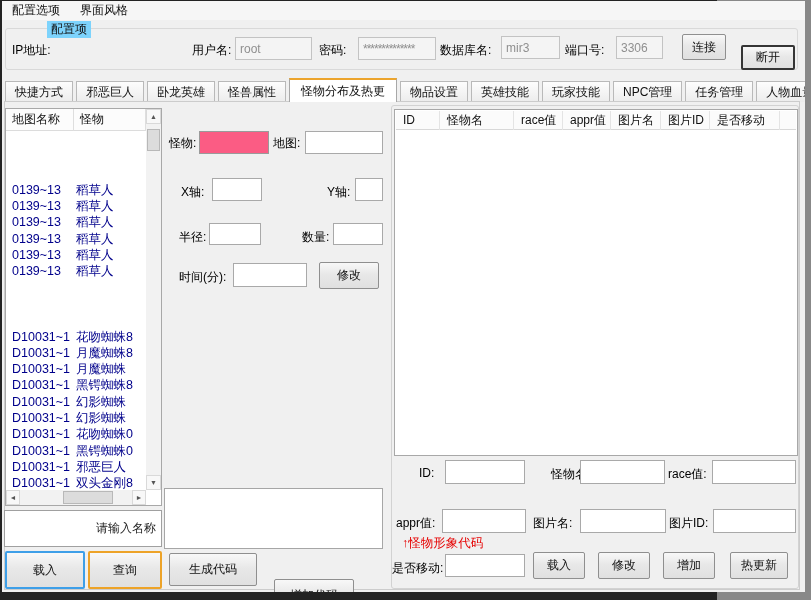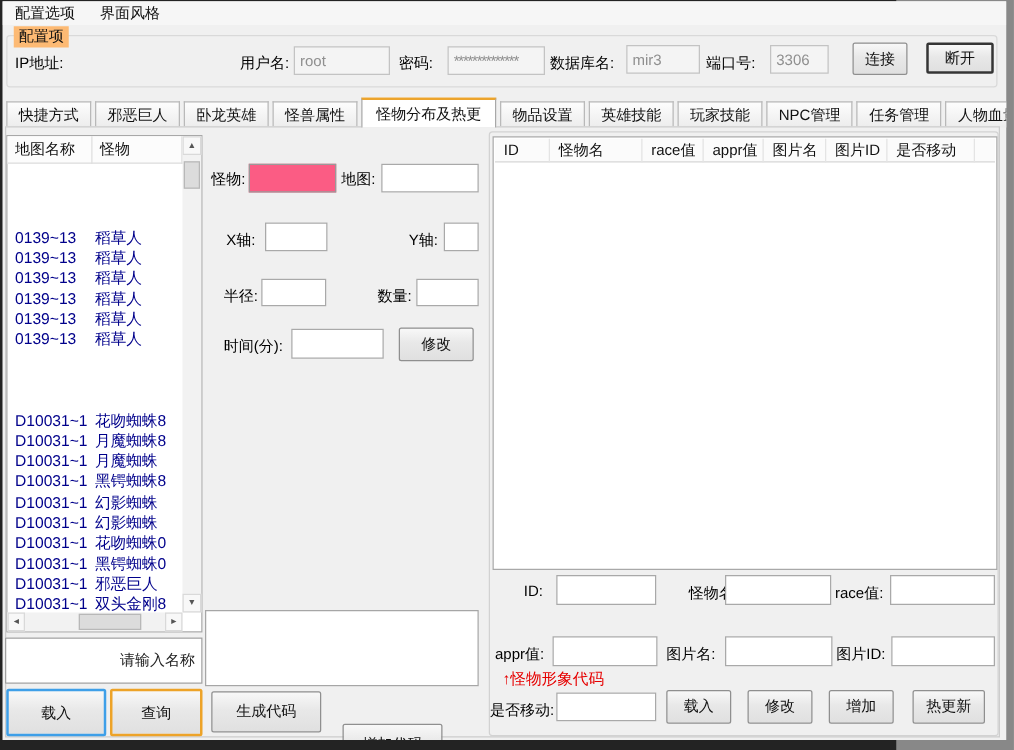--- a/index.html
+++ b/index.html
@@ -6,29 +6,29 @@
   *{box-sizing:border-box;}
   .frame{width:717px;height:600px;background:#232323;padding:1px 6px 20px 2px;position:relative;
          font-family:"Liberation Sans","DejaVu Sans",sans-serif;}
   .app{position:relative;width:803px;height:591px;background:#f0f0f0;overflow:hidden;
        font-size:12px;color:#111;}
   
   .menubar{position:absolute;left:0;top:0;width:100%;height:19px;background:#f6f6f6;display:flex;align-items:center;}
   .menu-item{padding:0 10px;height:19px;line-height:19px;cursor:default;}
   
   .groupbox{position:absolute;border:1px solid #d9d9d9;border-radius:3px;}
-  .group-title{position:absolute;background:#fdba74;padding:0 4px;z-index:2;}
+  .group-title{position:absolute;background:#7dd3fc;padding:0 4px;z-index:2;margin-left:36px;}
   .lbl{position:absolute;white-space:nowrap;color:#000;}
   .inp{position:absolute;background:#fff;border:1px solid #a9a9a9;padding:2px 4px;
        font:12px "Liberation Sans","DejaVu Sans",sans-serif;color:#444;outline:none;}
   .inp.dim{background:#f4f4f4;border-color:#c3c3c3;color:#8f8f8f;}
   .btn{position:absolute;background:linear-gradient(180deg,#f8f8f8,#e8e8e8 45%,#e0e0e0);
        border:1px solid #8f8f8f;border-radius:2px;font:12px "Liberation Sans","DejaVu Sans",sans-serif;
        color:#111;display:flex;align-items:center;justify-content:center;cursor:default;}
-  .btn.default-btn{border:2px solid #353535;}
+  .btn.default-btn{border:2px solid #353535;margin-top:11px;}
   .btn.blue-btn{border:2px solid var(--load-button-border,#3e9fe8);}
   .btn.orange-btn{border:2px solid var(--query-button-border,#eda328);}
   
   .tabbar{position:absolute;left:3px;top:77px;height:24px;display:flex;align-items:flex-end;gap:3px;}
   .tab{height:21px;line-height:20px;padding:0 9px;background:linear-gradient(180deg,#fdfdfd,#ececec);
        border:1px solid #b9b9b9;border-bottom:none;white-space:nowrap;cursor:default;}
   .tab.active{height:24px;line-height:22px;background:#fff;border-color:#a8a8a8;
        border-top:2px solid var(--active-tab-accent,#eca42c);padding:0 11px;z-index:3;}
   .pagebox{position:absolute;left:2px;top:100px;width:796px;height:489px;border:1px solid #cccccc;background:#f0f0f0;}
   

